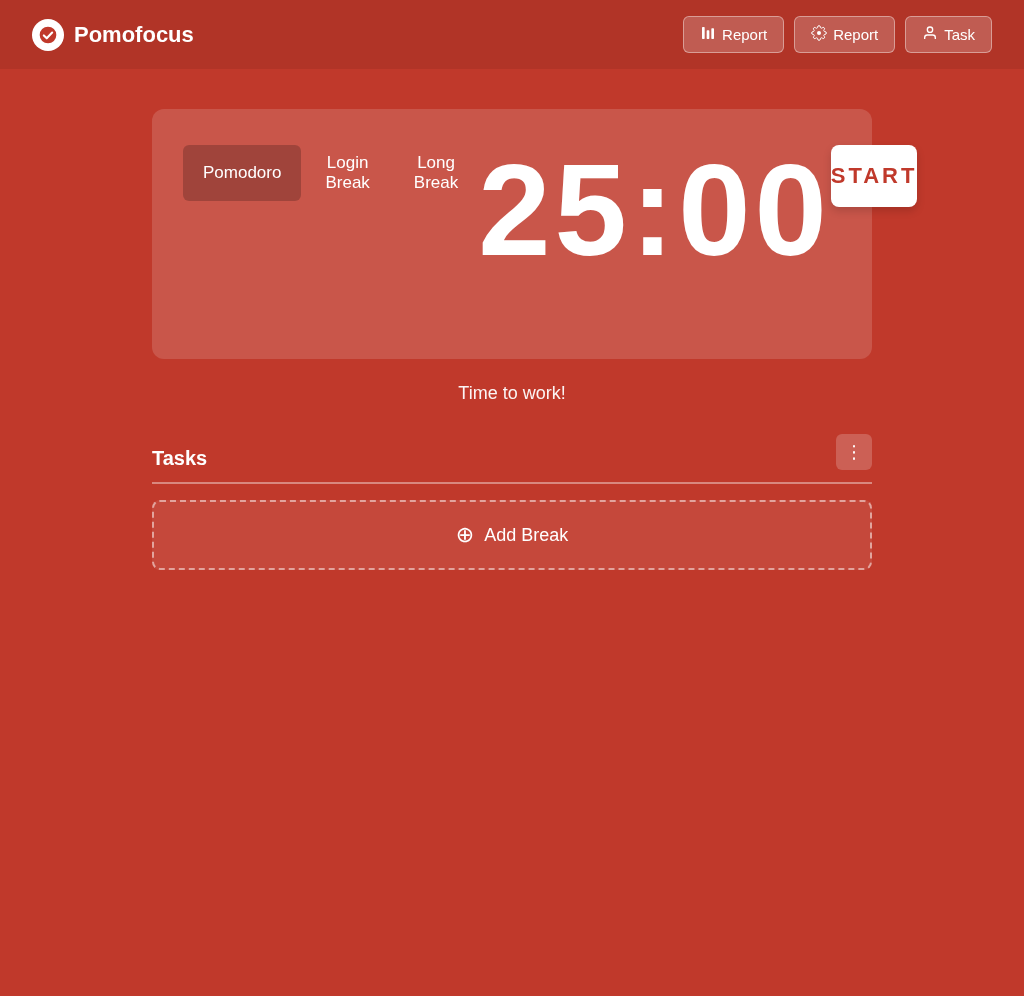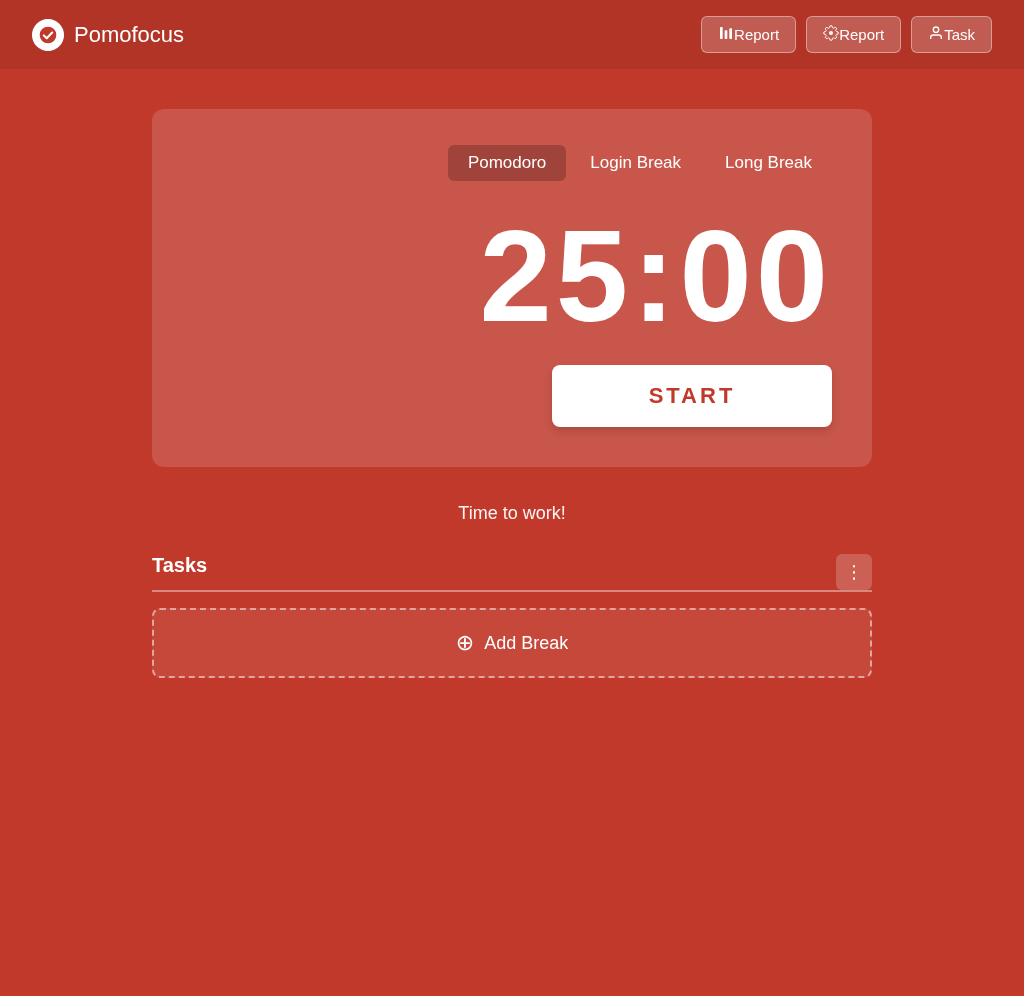--- a/index.html
+++ b/index.html
@@ -42,32 +42,32 @@
     }
 
     .logo-icon svg {
       width: 20px;
       height: 20px;
     }
 
     .logo-text {
       color: white;
       font-size: 22px;
-      font-weight: normal;
+      font-weight: bold;
     }
 
     .header-buttons {
       display: flex;
       gap: 10px;
     }
 
     .header-btn {
       display: flex;
       align-items: center;
-      gap: 0;
+      gap: 6px;
       padding: 8px 16px;
       background: rgba(255,255,255,0.2);
       border: 1px solid rgba(255,255,255,0.4);
       border-radius: 6px;
       color: white;
       font-size: 15px;
       cursor: pointer;
       font-weight: 500;
       text-align: center;
     }
@@ -77,25 +77,25 @@
       display: flex;
       flex-direction: column;
       align-items: center;
       padding: 40px 20px 0;
     }
 
     
     .timer-card {
       background: rgba(255,255,255,0.15);
       border-radius: 12px;
-      padding: 36px 40px 40px;
+      padding: 36px 31px 40px;
       width: 720px;
       display: flex;
-      flex-direction: column;
-      align-items: flex-end;
+      flex-direction: row;
+      align-items: flex-start;
     }
 
     
     .mode-tabs {
       display: flex;
       gap: 4px;
       margin-bottom: 30px;
     }
 
     .mode-tab {
@@ -113,21 +113,21 @@
       background: rgba(0,0,0,0.2);
     }
 
     
     .timer-display {
       font-size: 130px;
       font-weight: bold;
       color: white;
       letter-spacing: 4px;
       line-height: 1;
-      margin-bottom: 24px;
+      margin-bottom: 44px;
       font-family: Arial, sans-serif;
     }
 
     
     .start-btn {
       background: white;
       color: #c0392b;
       border: none;
       border-radius: 8px;
       padding: 18px 0;
@@ -136,34 +136,35 @@
       font-weight: bold;
       letter-spacing: 3px;
       cursor: pointer;
       box-shadow: 0 4px 8px rgba(0,0,0,0.15);
     }
 
     
     .motivational-text {
       color: white;
       font-size: 18px;
-      margin-top: 36px;
+      margin-top: 24px;
       margin-bottom: 30px;
       opacity: 0.95;
     }
 
     
     .tasks-section {
       width: 720px;
     }
 
     .tasks-header {
       display: flex;
       justify-content: space-between;
-      align-items: flex-start;
+      align-items: flex-end;
+      padding-bottom: 12px;
       border-bottom: 2px solid rgba(255,255,255,0.4);
       margin-bottom: 16px;
     }
 
     .tasks-title {
       color: white;
       font-size: 20px;
       font-weight: bold;
     }
 

